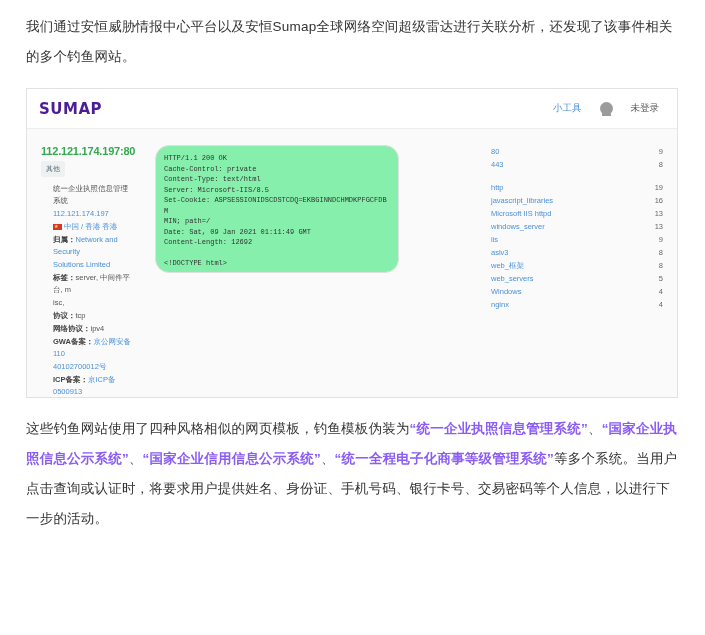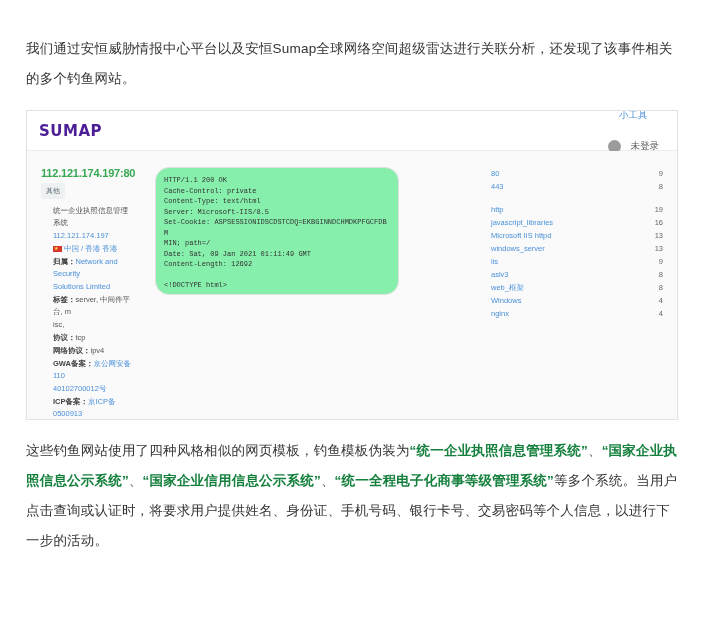--- a/index.html
+++ b/index.html
@@ -11,32 +11,32 @@
     width: 705px;
     height: 635px;
     font-family: "Liberation Sans", sans-serif;
     color: #333;
     overflow: hidden;
   }
   .page {
     width: 705px;
     height: 635px;
     box-sizing: border-box;
-    padding: 34px 26px 0 26px;
+    padding: 12px 26px 0 26px;
     position: relative;
   }
   .para {
     font-size: 13.5px;
     line-height: 30px;
     color: #333;
     letter-spacing: 0.2px;
   }
   .para.top { margin: 0 0 16px 0; }
   .para.bottom { margin: 16px 0 0 0; }
-  .para b { font-weight: bold; color: #15803d; }
+  .para b { font-weight: bold; color: #8b5cf6; }
 
   
   .shot {
     border: 1px solid #e2e2e2;
     background: #fafafa;
     box-sizing: border-box;
     width: 652px;
     height: 310px;
     overflow: hidden;
     position: relative;
@@ -101,30 +101,29 @@
     justify-content: center;
     color: #444;
     font-size: 10px;
   }
   .header-right {
     margin-left: auto;
     display: flex;
     align-items: center;
     gap: 18px;
     padding-right: 6px;
-    flex-direction: column;
   }
   .tool-link {
     font-size: 9.5px;
     color: #4a90d9;
   }
   .user-block {
     display: flex;
     align-items: center;
-    gap: 10px;
+    gap: 18px;
     font-size: 9.5px;
     color: #555;
   }
   .avatar {
     width: 13px;
     height: 13px;
     border-radius: 50%;
     background: #9b9b9b;
     position: relative;
   }
@@ -365,20 +364,24 @@
           </div>
           <div class="stat-row">
             <span>aslv3</span>
             <span class="v">8</span>
           </div>
           <div class="stat-row">
             <span>web_框架</span>
             <span class="v">8</span>
           </div>
           <div class="stat-row">
+            <span>web_servers</span>
+            <span class="v">5</span>
+          </div>
+          <div class="stat-row">
             <span>Windows</span>
             <span class="v">4</span>
           </div>
           <div class="stat-row">
             <span>nginx</span>
             <span class="v">4</span>
           </div>
         </div>
       </div>
 

